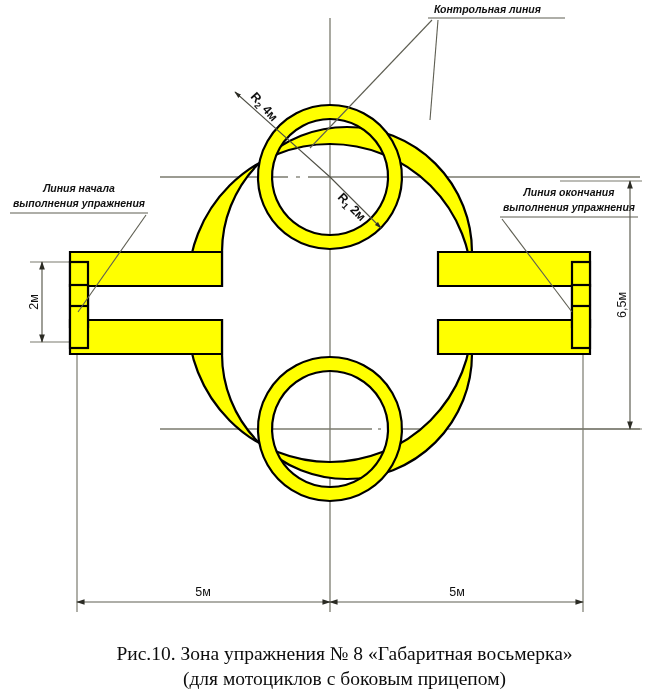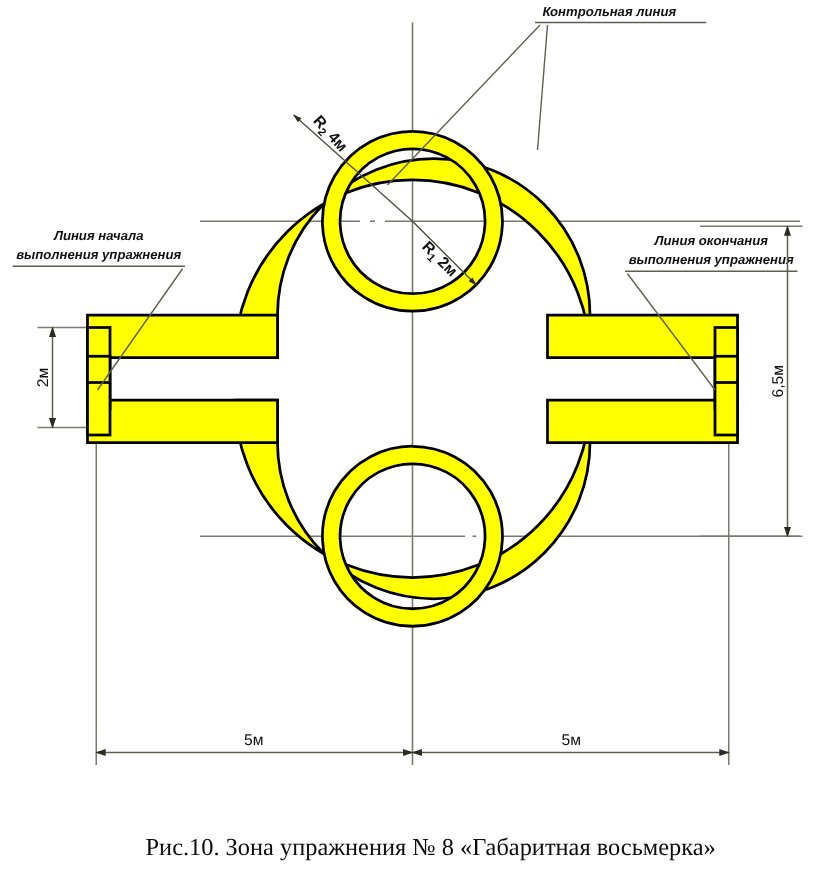--- a/index.html
+++ b/index.html
@@ -235,15 +235,16 @@
       <text class="dim-text" x="203" y="596" text-anchor="middle">5м</text>
 
       <line class="dimline" x1="330" y1="602" x2="583" y2="602" marker-start="url(#arrow-start)" marker-end="url(#arrow-end)"></line>
       <text class="dim-text" x="457" y="596" text-anchor="middle">5м</text>
     </g>
 
   </svg>
 
   <div class="caption">
     <div>Рис.10. Зона упражнения № 8 «Габаритная восьмерка»</div>
+    <div>(для мотоциклов с боковым прицепом)</div>
   </div>
 
 </div>
 
 </body></html>

